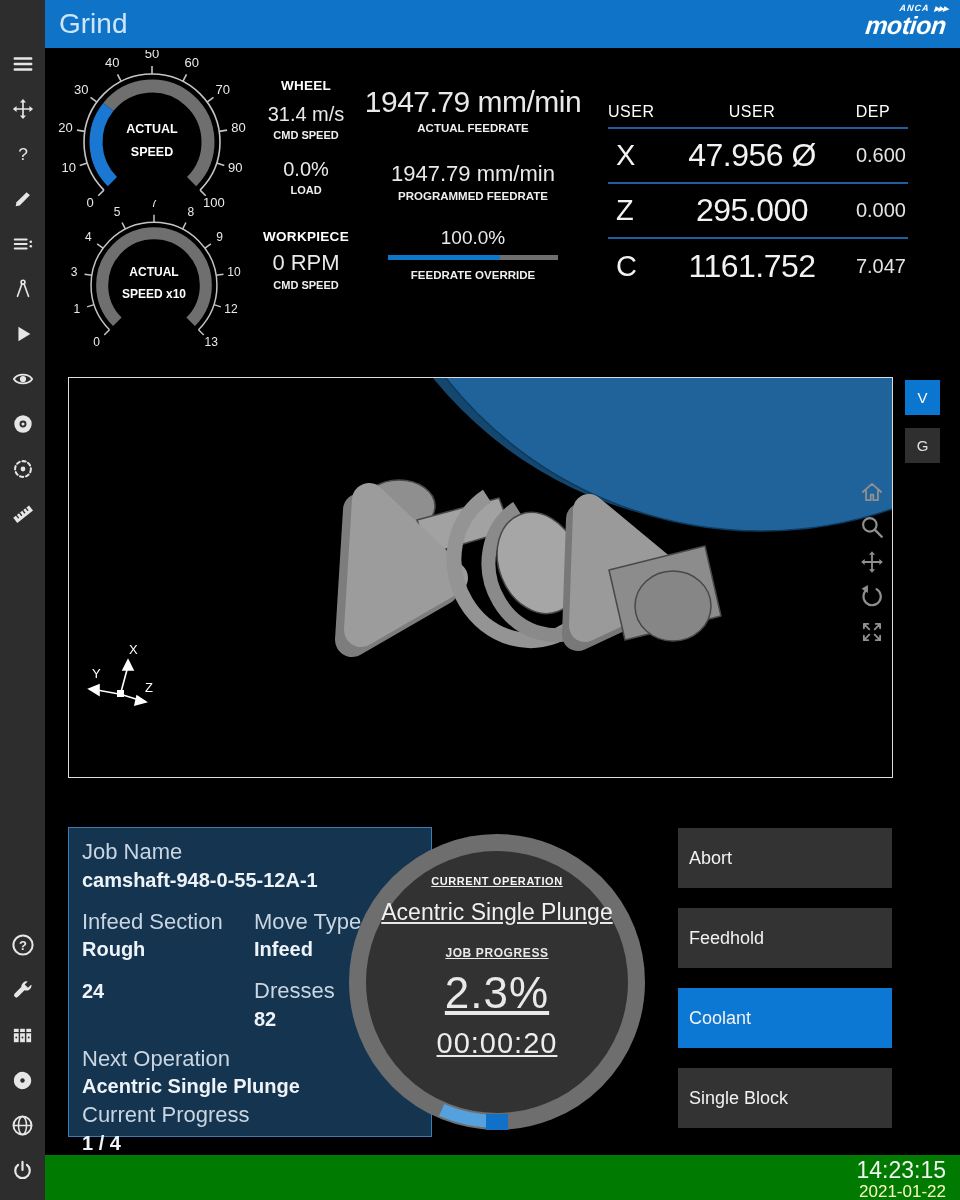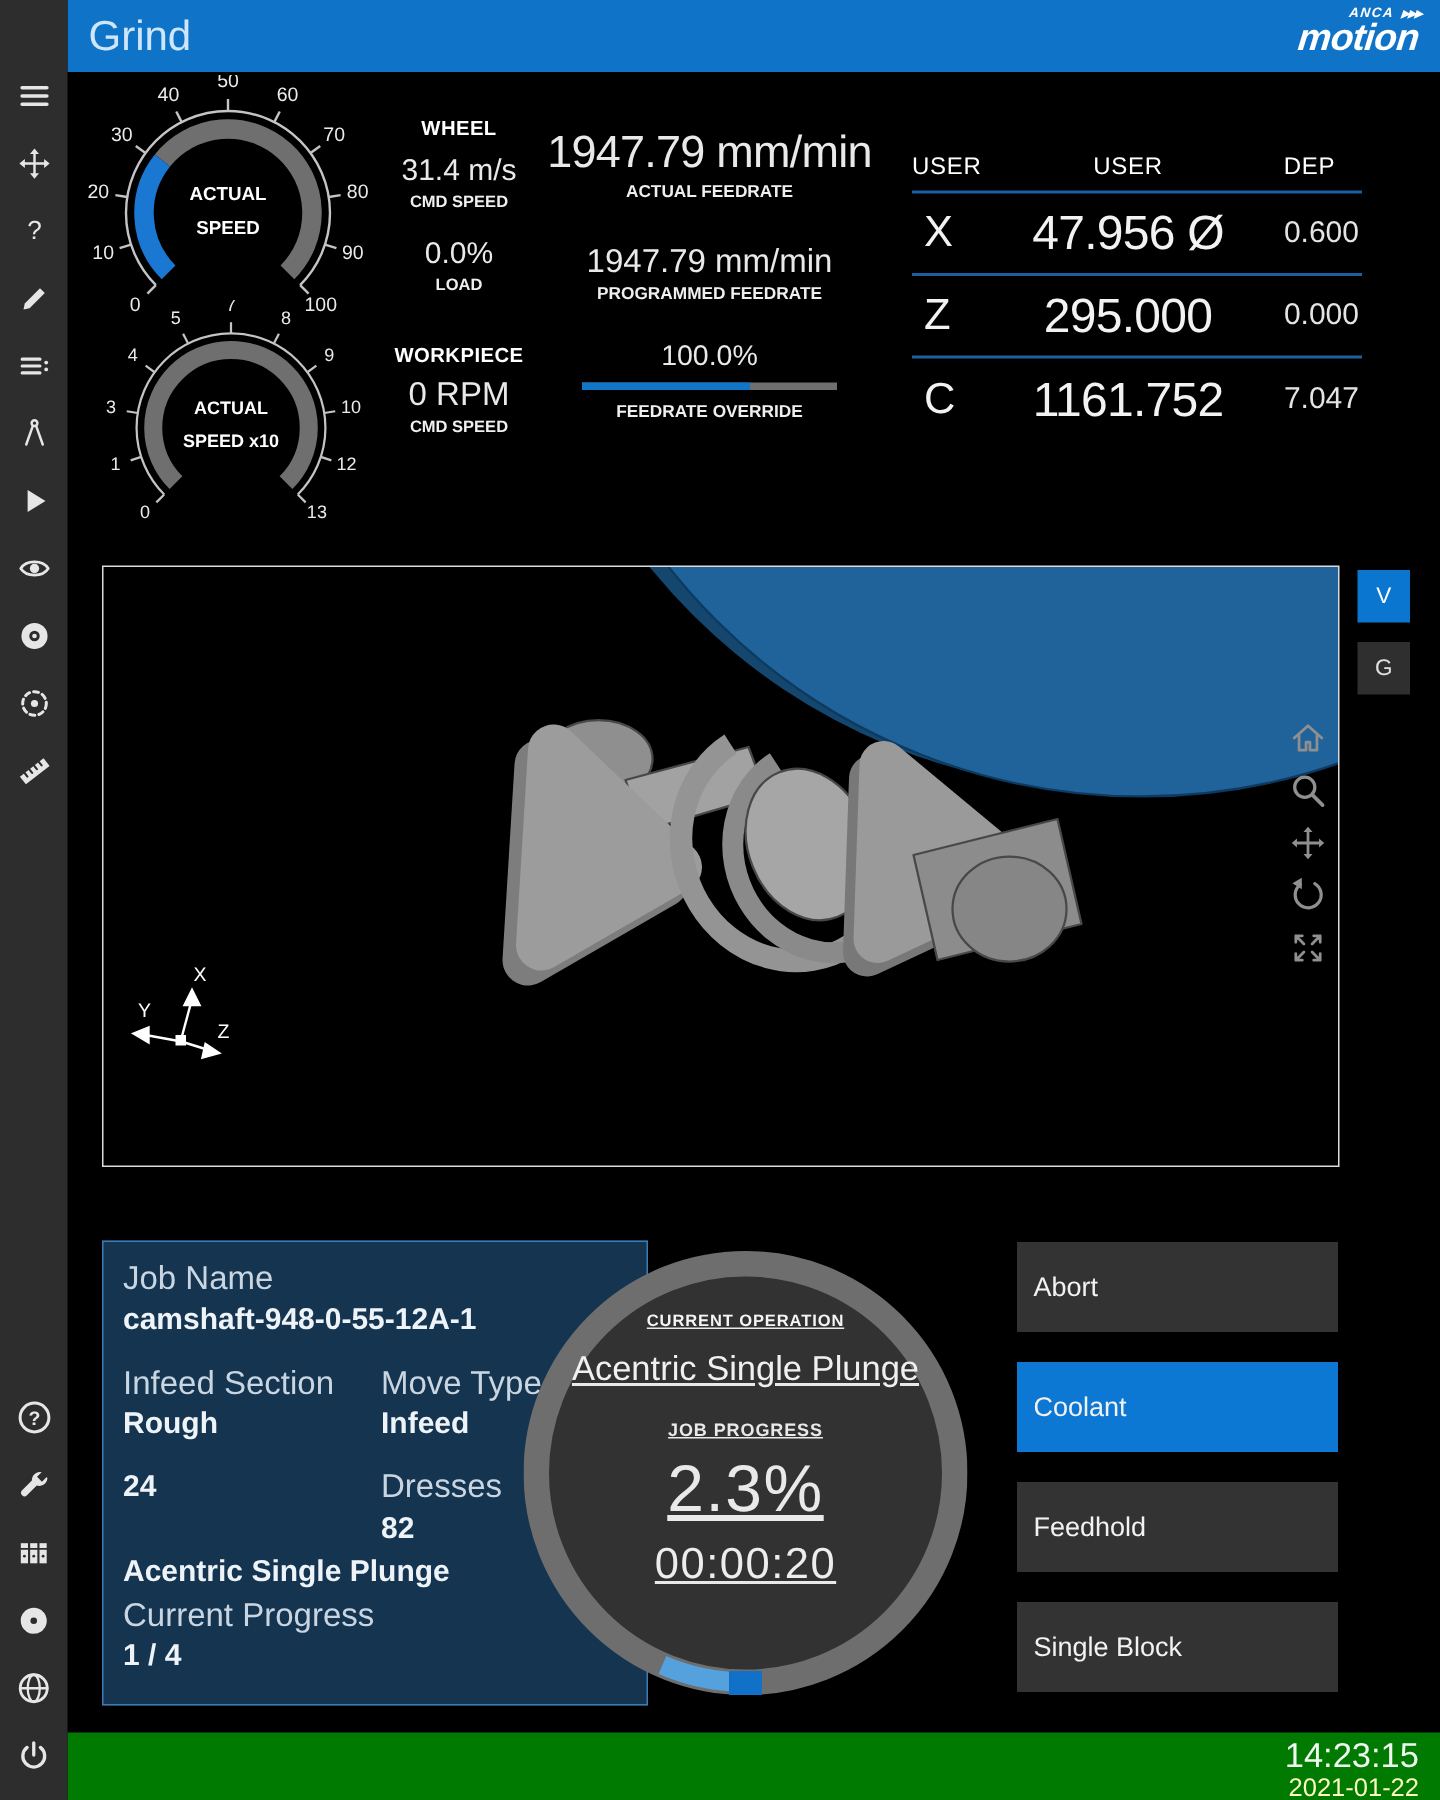--- a/index.html
+++ b/index.html
@@ -424,20 +424,21 @@
   </div>
   <div class="jp-row">
     <div class="jp-col1">
       <div class="jp-val">24</div>
     </div>
     <div class="jp-col2">
       <div class="jp-lab">Dresses</div>
       <div class="jp-val">82</div>
     </div>
   </div>
+  <div class="jp-lab jp-mt">Next Operation</div>
   <div class="jp-val">Acentric Single Plunge</div>
   <div class="jp-lab">Current Progress</div>
   <div class="jp-val">1 / 4</div>
 </div>
 
 <div class="ring-wrap">
   <svg width="296" height="296" viewBox="0 0 296 296">
     <circle cx="148" cy="148" r="139.5" fill="#323232" stroke="#6e6e6e" stroke-width="17"></circle>
     <circle cx="148" cy="148" r="139.5" fill="none" stroke="#55a1dd" stroke-width="13" pathLength="100" stroke-dasharray="6.7 93.3" stroke-dashoffset="-24.8"></circle>
     <rect x="137" y="280" width="22" height="16" fill="#1171c9"></rect>
@@ -446,21 +447,21 @@
     <div class="rt-oplab">CURRENT OPERATION</div>
     <div class="rt-op">Acentric Single Plunge</div>
     <div class="rt-jplab">JOB PROGRESS</div>
     <div class="rt-pct">2.3%</div>
     <div class="rt-time">00:00:20</div>
   </div>
 </div>
 
 <div class="actions">
   <div class="act-btn">Abort</div>
+  <div class="act-btn">Feedhold</div>
   <div class="act-btn active">Coolant</div>
-  <div class="act-btn">Feedhold</div>
   <div class="act-btn">Single Block</div>
 </div>
 
 <div class="statusbar">
   <div class="sb-time">14:23:15</div>
   <div class="sb-date">2021-01-22</div>
 </div>
 
 </body></html>

